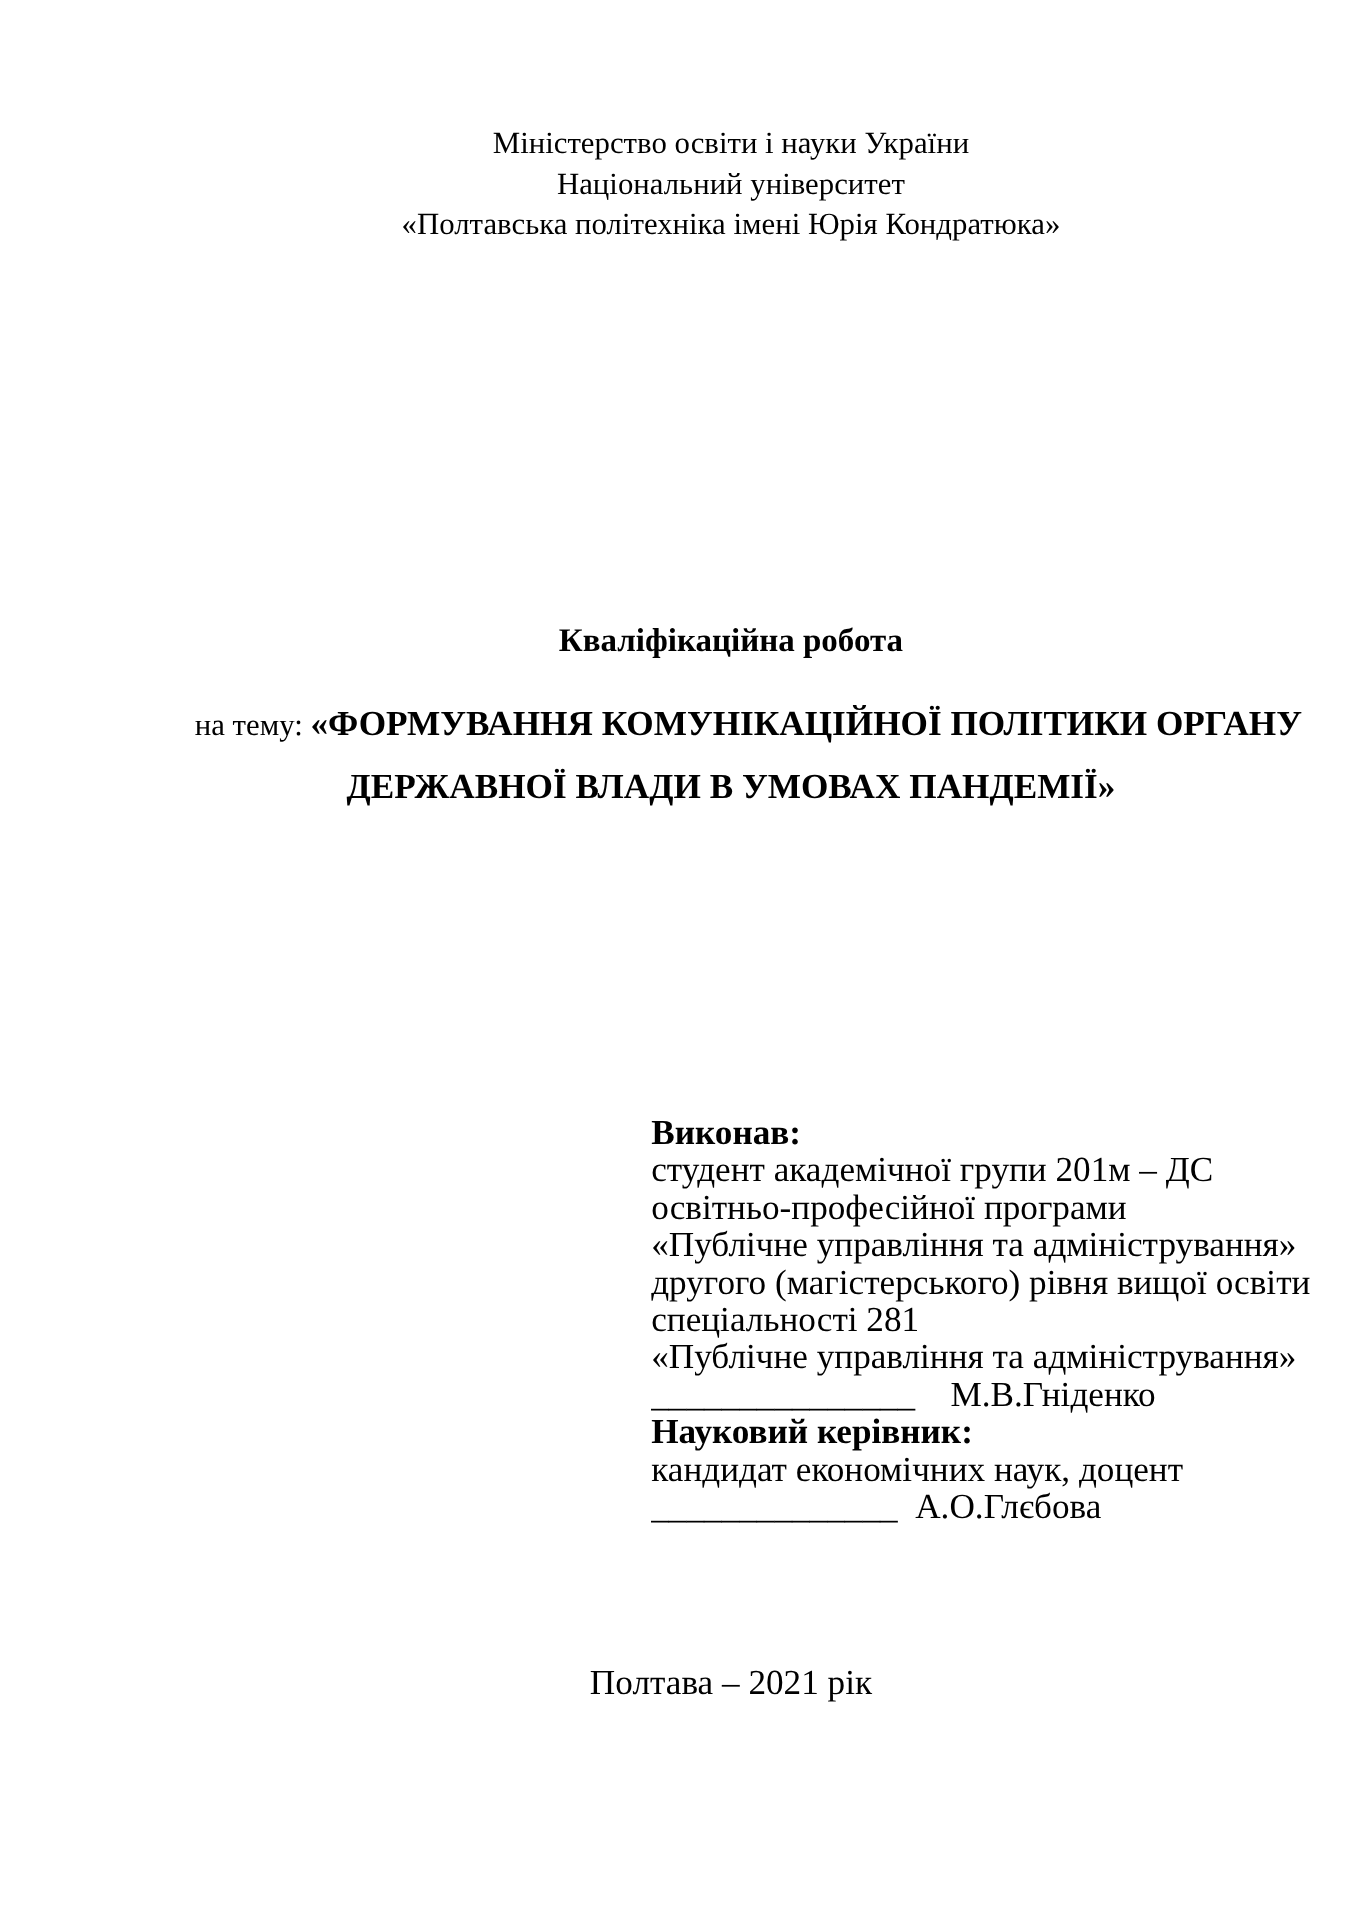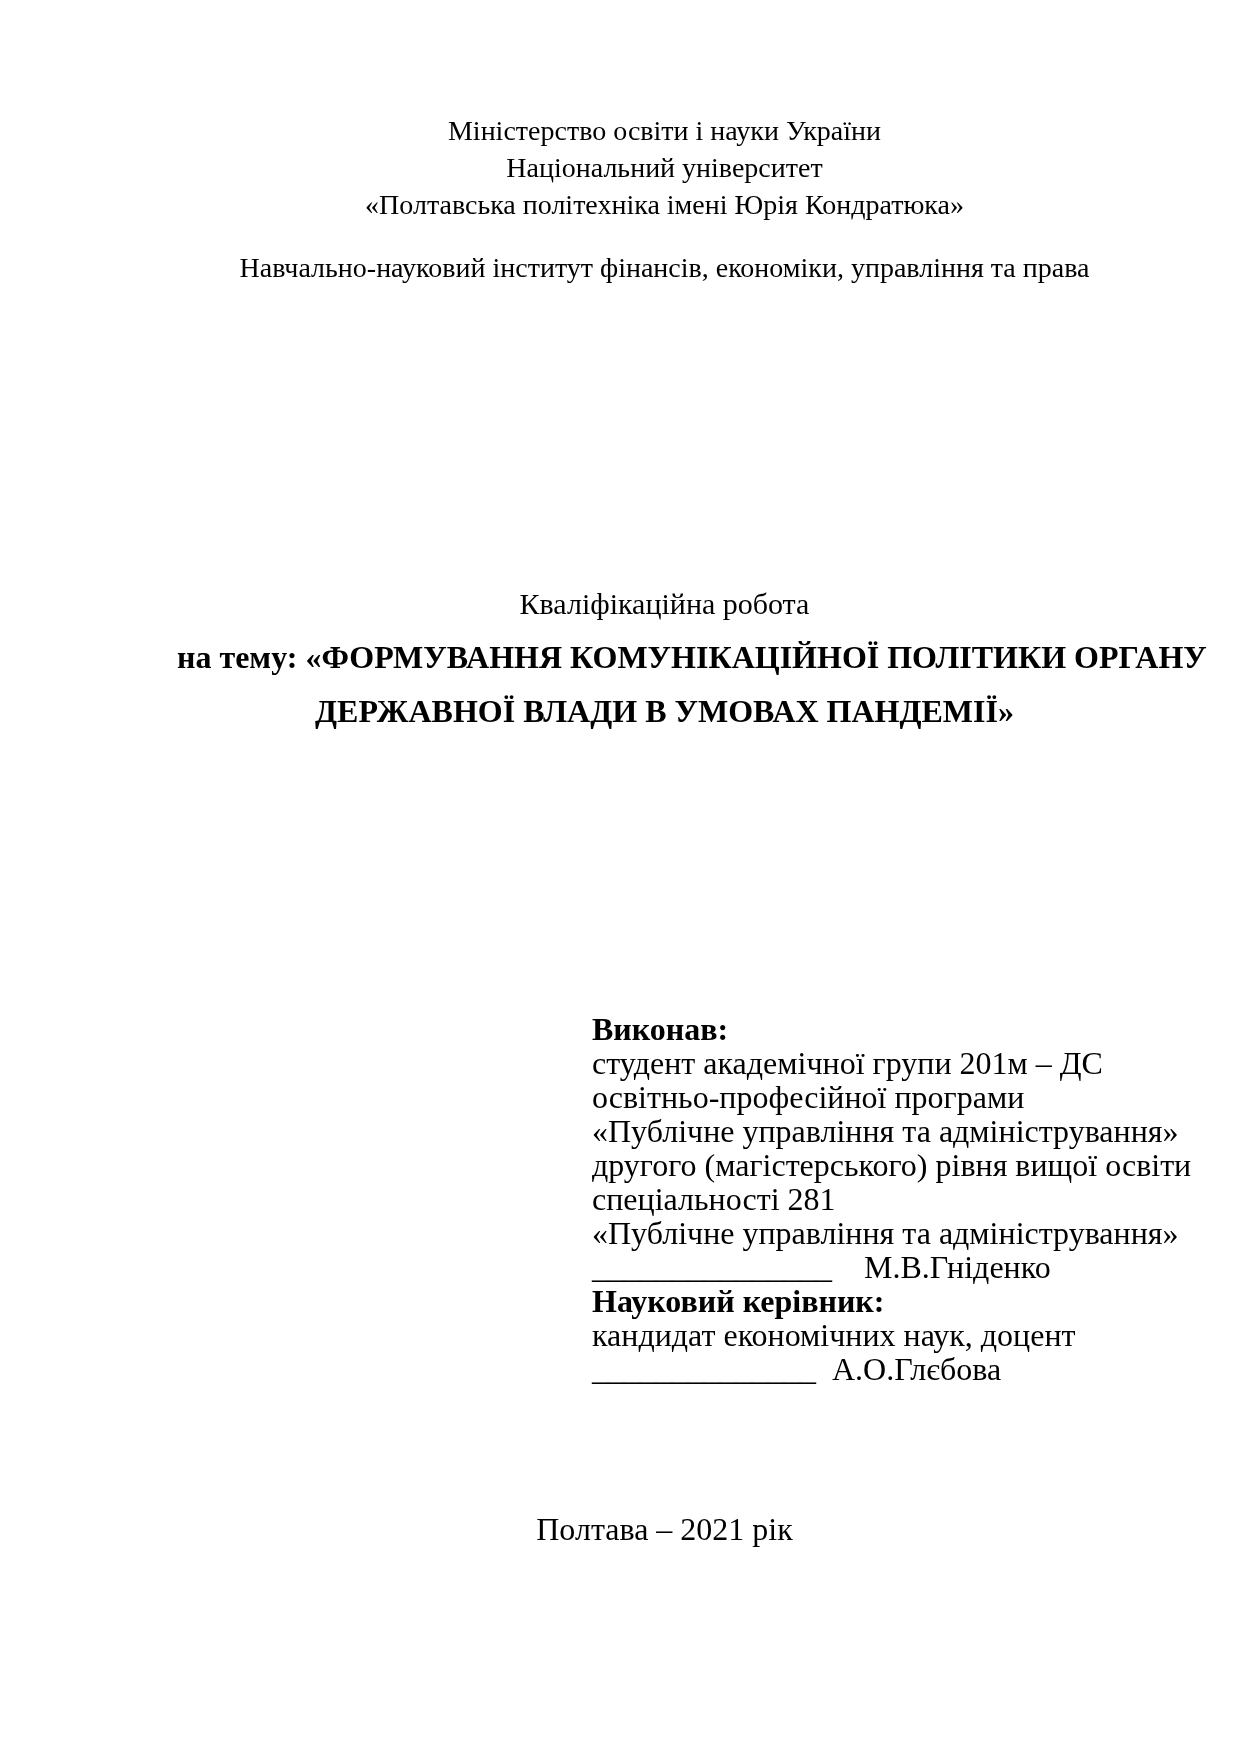--- a/index.html
+++ b/index.html
@@ -15,23 +15,23 @@
   }
   
   .centered-block {
     position: absolute;
     left: 177px;
     width: 975px;
     text-align: center;
   }
   #header-top    { top: 112px; font-size: 28px; line-height: 37px; }
   #institute-blk { top: 249px; font-size: 28px; line-height: 37px; }
-  #work-type     { top: 586px; font-size: 30px; line-height: 36px; font-weight: normal; }
+  #work-type     { top: 565px; font-size: 30px; line-height: 36px; font-weight: bold; }
   #topic-blk     { top: 630px; font-size: 32px; line-height: 54px; font-weight: bold; }
-  #topic-blk .topic-prefix { font-size: 32px; font-weight: bold; text-align: center; }
+  #topic-blk .topic-prefix { font-size: 28px; font-weight: normal; text-align: center; }
   #footer-line   { top: 1512px; font-size: 32px; line-height: 34px; }
   #executor-blk {
     position: absolute;
     left: 592px;
     top: 1012px;
     width: 600px;
     font-size: 32px;
     line-height: 34px;
     text-align: left;
   }
@@ -43,21 +43,20 @@
 
 <div class="page">
 
   <div class="centered-block" id="header-top">
     <div class="doc-line">Міністерство освіти і науки України</div>
     <div class="doc-line">Національний університет</div>
     <div class="doc-line">«Полтавська політехніка імені Юрія Кондратюка»</div>
   </div>
 
   <div class="centered-block" id="institute-blk">
-    <div class="doc-line">Навчально-науковий інститут фінансів, економіки, управління та права</div>
   </div>
 
   <div class="centered-block" id="work-type">Кваліфікаційна робота</div>
 
   <div class="centered-block" id="topic-blk">
     <div class="doc-line"><span class="topic-prefix">на тему: </span><span>«ФОРМУВАННЯ КОМУНІКАЦІЙНОЇ ПОЛІТИКИ ОРГАНУ</span></div>
     <div class="doc-line">ДЕРЖАВНОЇ ВЛАДИ В УМОВАХ ПАНДЕМІЇ»</div>
   </div>
 
   <div id="executor-blk">

